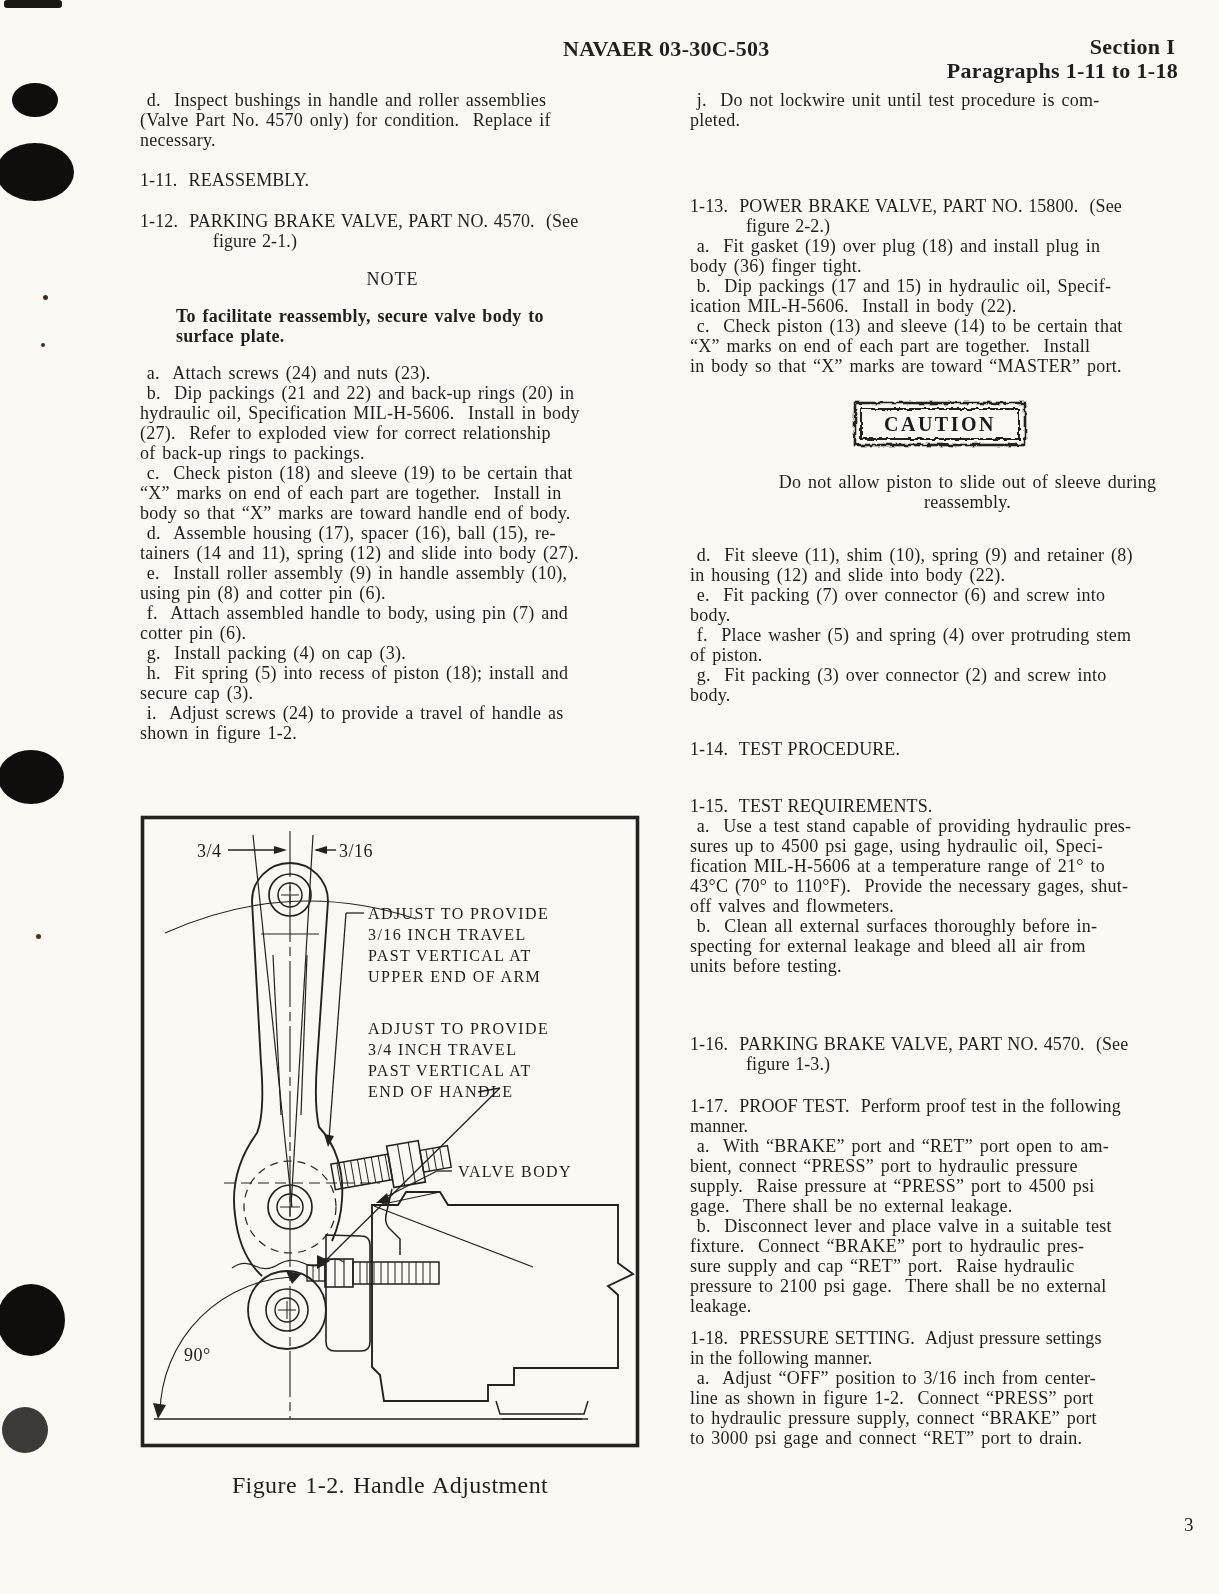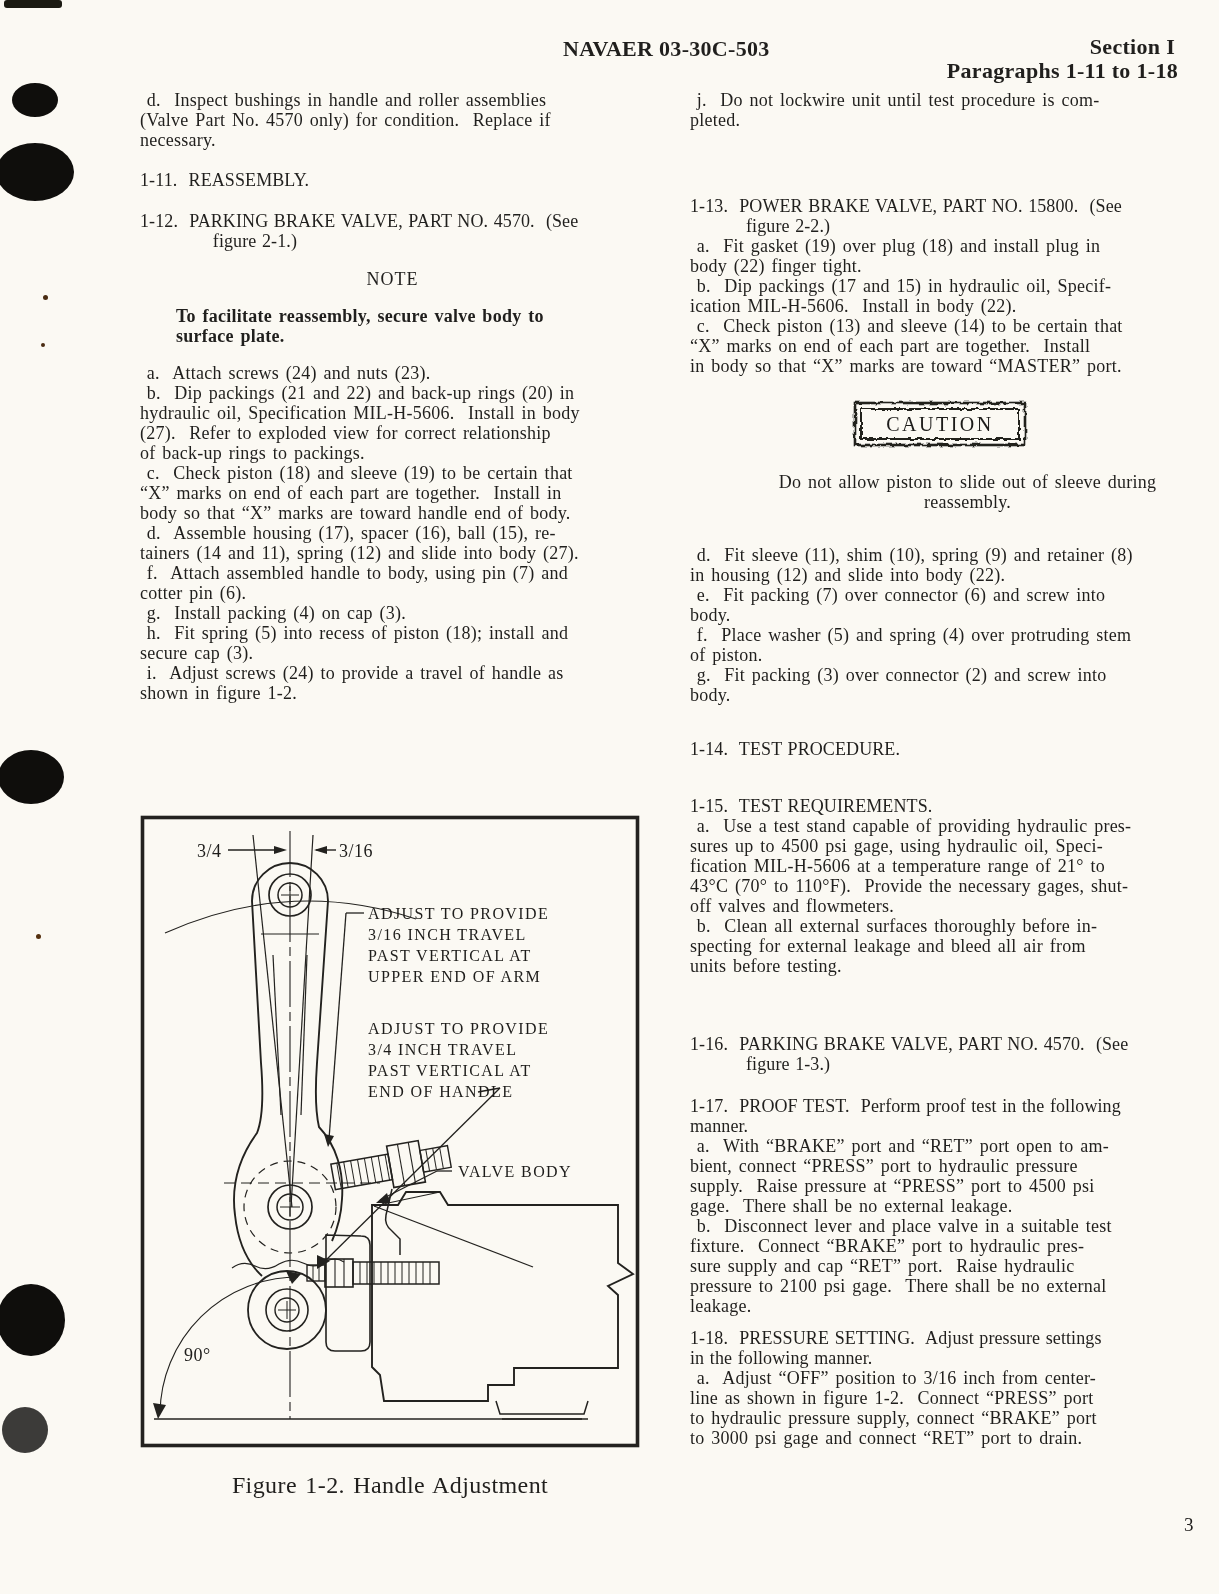--- a/index.html
+++ b/index.html
@@ -59,20 +59,22 @@
     <div class="para" style="margin-top:17px;"> a.  Attach screws (24) and nuts (23).</div>
     <div class="para"> b.  Dip packings (21 and 22) and back-up rings (20) in
 hydraulic oil, Specification MIL-H-5606.  Install in body
 (27).  Refer to exploded view for correct relationship
 of back-up rings to packings.</div>
     <div class="para"> c.  Check piston (18) and sleeve (19) to be certain that
 “X” marks on end of each part are together.  Install in
 body so that “X” marks are toward handle end of body.</div>
     <div class="para"> d.  Assemble housing (17), spacer (16), ball (15), re-
 tainers (14 and 11), spring (12) and slide into body (27).</div>
+    <div class="para"> e.  Install roller assembly (9) in handle assembly (10),
+using pin (8) and cotter pin (6).</div>
     <div class="para"> f.  Attach assembled handle to body, using pin (7) and
 cotter pin (6).</div>
     <div class="para"> g.  Install packing (4) on cap (3).</div>
     <div class="para"> h.  Fit spring (5) into recess of piston (18); install and
 secure cap (3).</div>
     <div class="para"> i.  Adjust screws (24) to provide a travel of handle as
 shown in figure 1-2.</div>
   </div>
 
   <svg style="position:absolute;left:140px;top:815px;" width="500" height="633" viewBox="0 0 500 633">
@@ -221,28 +223,28 @@
   </svg>
 
   <div class="figcap">Figure 1-2.  Handle Adjustment</div>
 
   <div class="col" style="left:690px;top:90px;width:500px;">
     <div class="para"> j.  Do not lockwire unit until test procedure is com-
 pleted.</div>
     <div class="head" style="margin-top:66px;">1-13.  POWER BRAKE VALVE, PART NO. 15800.  (See
           figure 2-2.)</div>
     <div class="para"> a.  Fit gasket (19) over plug (18) and install plug in
-body (22) finger tight.</div>
+body (36) finger tight.</div>
     <div class="para"> b.  Dip packings (17 and 15) in hydraulic oil, Specif-
 ication MIL-H-5606.  Install in body (22).</div>
     <div class="para"> c.  Check piston (13) and sleeve (14) to be certain that
 “X” marks on end of each part are together.  Install
 in body so that “X” marks are toward “MASTER” port.</div>
 
-    <div style="margin-top:20px;text-align:center;">
+    <div style="margin-top:20px;text-align:center;font-weight:bold;">
       <svg width="184" height="56" viewBox="0 0 184 56">
         <defs>
           <filter id="wavy" x="-20%" y="-40%" width="140%" height="180%">
             <feTurbulence type="fractalNoise" baseFrequency="0.16" numOctaves="2" seed="7" result="n"></feTurbulence>
             <feDisplacementMap in="SourceGraphic" in2="n" scale="4.5"></feDisplacementMap>
           </filter>
         </defs>
         <g filter="url(#wavy)">
           <rect x="7" y="7" width="170" height="42" fill="none" stroke="#23221f" stroke-width="2.6"></rect>
           <rect x="13" y="13" width="158" height="30" fill="none" stroke="#23221f" stroke-width="2"></rect>

